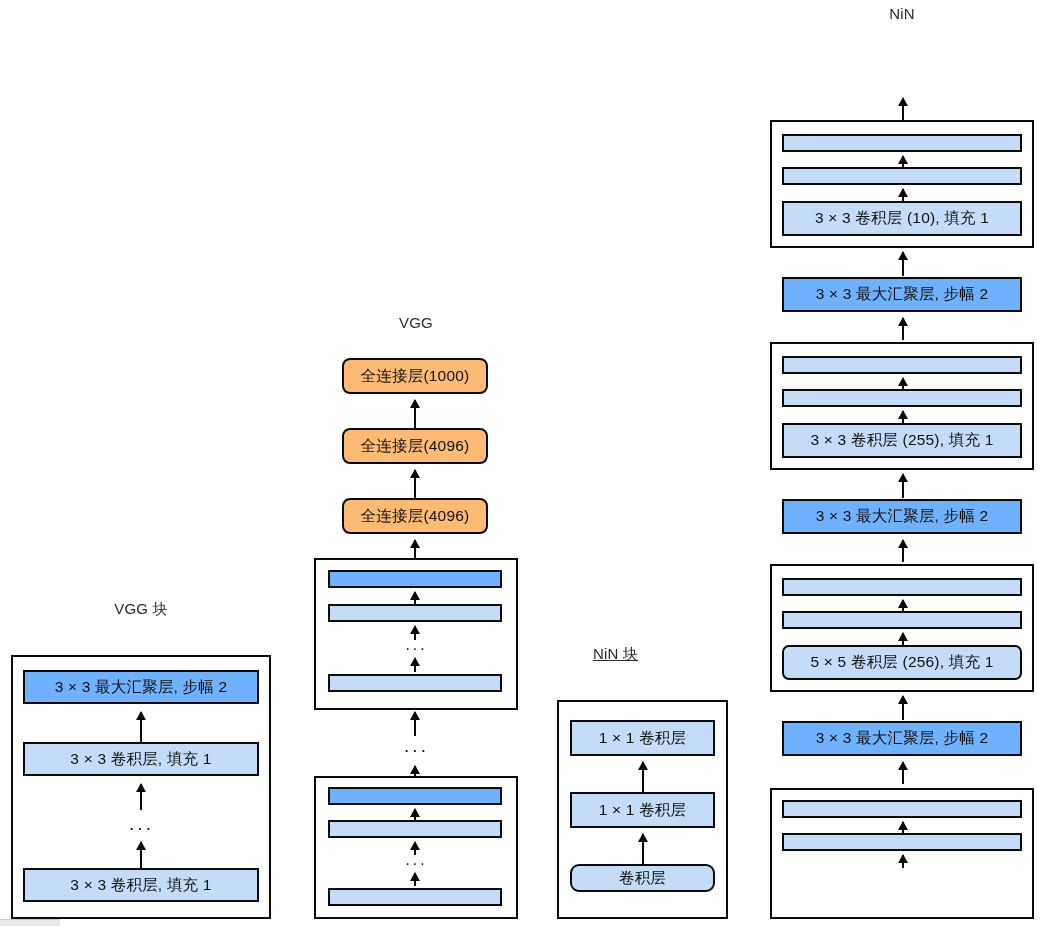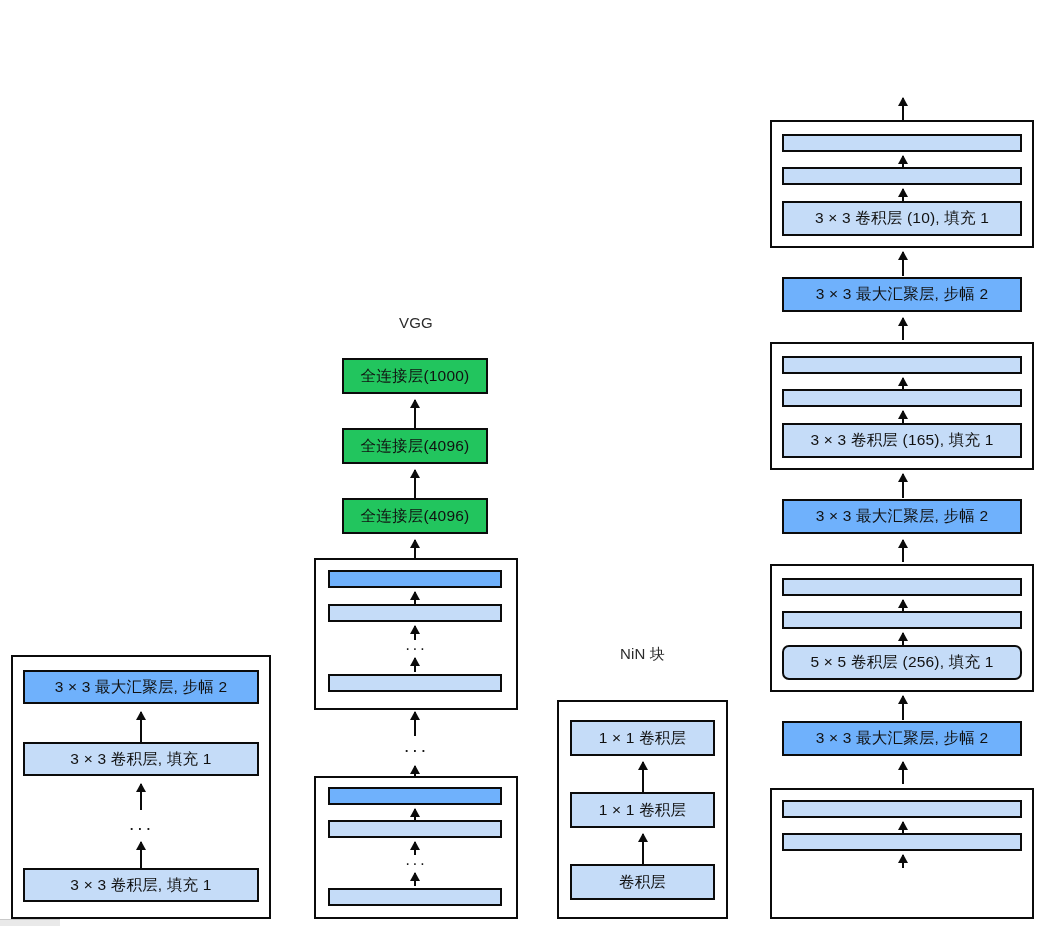--- a/index.html
+++ b/index.html
@@ -43,21 +43,21 @@
     display: flex;
     align-items: center;
     justify-content: center;
     font-size: 15.5px;
     white-space: nowrap;
     color: #111111;
     letter-spacing: 0.2px;
   }
   .fill-dark  { background: #6FB1FC; }
   .fill-light { background: #C5DCF8; }
-  .fill-white { background: #22c55e; }
+  .fill-white { background: #fdba74; border-radius: 8px; }
 
   
   .arrow {
     position: absolute;
     width: 0;
   }
   .arrow .shaft {
     position: absolute;
     left: -1px;
     top: 0;
@@ -88,20 +88,21 @@
     width: 60px; height: 7px;
     background: #e9e9e9;
     border-top: 1px solid #c9c9c9;
   }
 </style>
 </head>
 <body>
 
 <div id="canvas">
 
+  <div class="col-title" style="left:11px; top:600px; width:260px;">VGG 块</div>
 
   <div class="group-box" style="left:11px; top:655px; width:260px; height:264px;"></div>
 
   <div class="layer fill-dark" style="left:23px; top:670px; width:236px; height:34px;">3 × 3 最大汇聚层, 步幅 2</div>
 
   <div class="arrow" style="left:141px; top:712px; height:30px;">
     <div class="shaft" style="height:30px;"></div>
     <div class="head"></div>
   </div>
 
@@ -199,40 +200,41 @@
 
   <div class="ellipsis" style="left:386px; top:856px; width:60px; font-size:16px;">···</div>
 
   <div class="arrow" style="left:415px; top:873px; height:13px;">
     <div class="shaft" style="height:13px;"></div>
     <div class="head"></div>
   </div>
 
   <div class="layer fill-light" style="left:328px; top:888px; width:174px; height:18px;"></div>
 
-  <div class="col-title" style="left:557px; top:645px; width:171px;">NiN 块</div>
+  <div class="col-title" style="left:530px; top:645px; width:171px;text-decoration:underline;">NiN 块</div>
 
   <div class="group-box" style="left:557px; top:700px; width:171px; height:219px;"></div>
 
   <div class="layer fill-light" style="left:570px; top:720px; width:145px; height:36px;">1 × 1 卷积层</div>
 
   <div class="arrow" style="left:643px; top:762px; height:30px;">
     <div class="shaft" style="height:30px;"></div>
     <div class="head"></div>
   </div>
 
   <div class="layer fill-light" style="left:570px; top:792px; width:145px; height:36px;">1 × 1 卷积层</div>
 
   <div class="arrow" style="left:643px; top:834px; height:30px;">
     <div class="shaft" style="height:30px;"></div>
     <div class="head"></div>
   </div>
 
-  <div class="layer fill-light" style="left:570px; top:864px; width:145px; height:36px;">卷积层</div>
-
+  <div class="layer fill-light" style="left:570px; top:864px; width:145px; height:28px;border-radius:9px;">卷积层</div>
+
+  <div class="col-title" style="left:782px; top:5px; width:240px;">NiN</div>
 
 
   <div class="arrow" style="left:903px; top:98px; height:22px;">
     <div class="shaft" style="height:22px;"></div>
     <div class="head"></div>
   </div>
 
   <div class="group-box" style="left:770px; top:120px; width:264px; height:128px;"></div>
 
   <div class="layer fill-light" style="left:782px; top:134px; width:240px; height:18px;"></div>
@@ -264,21 +266,21 @@
   <div class="layer fill-light" style="left:782px; top:356px; width:240px; height:18px;"></div>
   <div class="arrow" style="left:903px; top:378px; height:13px;">
     <div class="shaft" style="height:13px;"></div>
       <div class="head"></div>
   </div>
   <div class="layer fill-light" style="left:782px; top:389px; width:240px; height:18px;"></div>
   <div class="arrow" style="left:903px; top:411px; height:13px;">
     <div class="shaft" style="height:13px;"></div>
       <div class="head"></div>
   </div>
-  <div class="layer fill-light" style="left:782px; top:423px; width:240px; height:35px;">3 × 3 卷积层 (165), 填充 1</div>
+  <div class="layer fill-light" style="left:782px; top:423px; width:240px; height:35px;">3 × 3 卷积层 (255), 填充 1</div>
 
   <div class="arrow" style="left:903px; top:474px; height:24px;">
     <div class="shaft" style="height:24px;"></div>
       <div class="head"></div>
   </div>
 
   <div class="layer fill-dark" style="left:782px; top:499px; width:240px; height:35px;">3 × 3 最大汇聚层, 步幅 2</div>
 
   <div class="arrow" style="left:903px; top:540px; height:22px;">
     <div class="shaft" style="height:22px;"></div>

